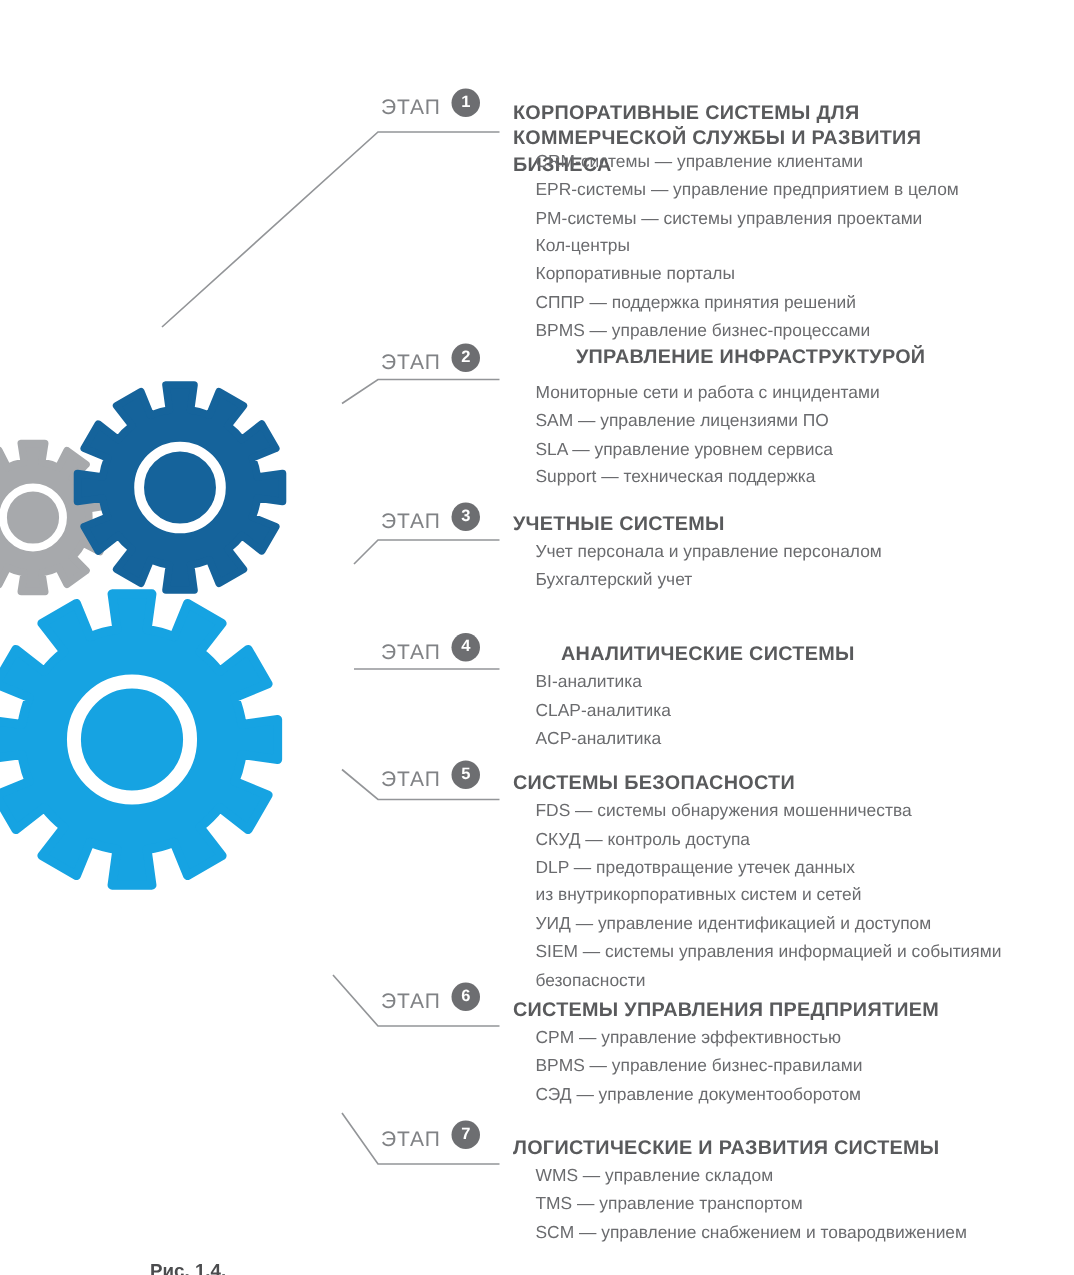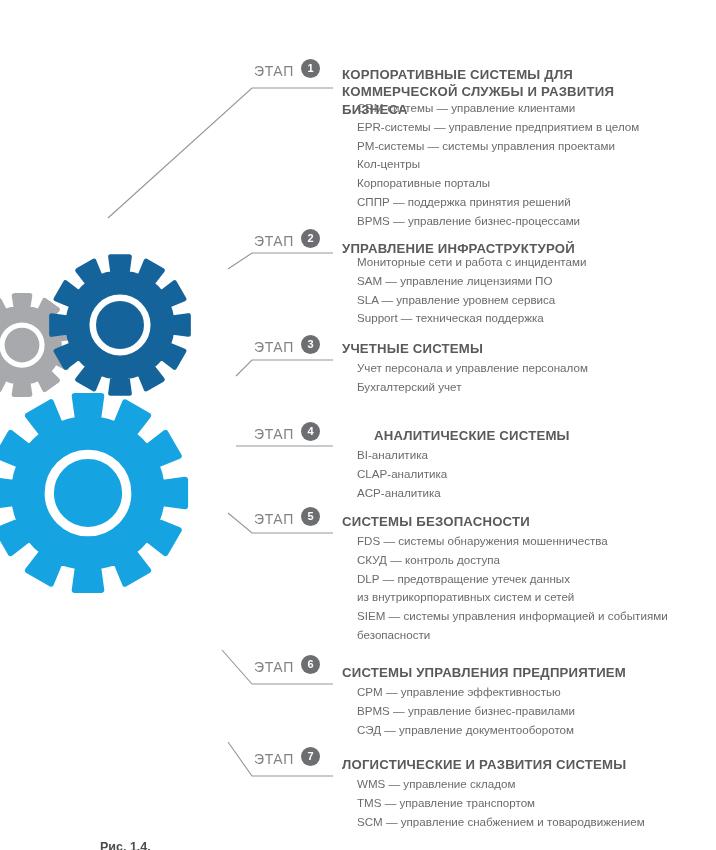--- a/index.html
+++ b/index.html
@@ -135,21 +135,21 @@
         <div>Кол-центры</div>
         <div>Корпоративные порталы</div>
         <div>СППР — поддержка принятия решений</div>
         <div>BPMS — управление бизнес-процессами</div>
       </div>
   </div>
 
   <div class="stage">
     <div class="stage-label" style="left: 254px; top: 233px;">ЭТАП</div>
     <div class="stage-badge" style="left: 301px; top: 229px;">2</div>
-    <div class="stage-title" style="top: 241px;">УПРАВЛЕНИЕ ИНФРАСТРУКТУРОЙ</div>
+    <div class="stage-title" style="top: 230px; margin-left: 42px;">УПРАВЛЕНИЕ ИНФРАСТРУКТУРОЙ</div>
     <div class="stage-items" style="top: 253px;">
         <div>Мониторные сети и работа с инцидентами</div>
         <div>SAM — управление лицензиями ПО</div>
         <div>SLA — управление уровнем сервиса</div>
         <div>Support — техническая поддержка</div>
       </div>
   </div>
 
   <div class="stage">
     <div class="stage-label" style="left: 254px; top: 339px;">ЭТАП</div>
@@ -174,20 +174,21 @@
 
   <div class="stage">
     <div class="stage-label" style="left: 254px; top: 511px;">ЭТАП</div>
     <div class="stage-badge" style="left: 301px; top: 507px;">5</div>
     <div class="stage-title" style="top: 514px;">СИСТЕМЫ БЕЗОПАСНОСТИ</div>
     <div class="stage-items" style="top: 532px;">
         <div>FDS — системы обнаружения мошенничества</div>
         <div>СКУД — контроль доступа</div>
         <div>DLP — предотвращение утечек данных</div>
         <div>из внутрикорпоративных систем и сетей</div>
+        <div>УИД — управление идентификацией и доступом</div>
         <div>SIEM — системы управления информацией и событиями</div>
         <div>безопасности</div>
       </div>
   </div>
 
   <div class="stage">
     <div class="stage-label" style="left: 254px; top: 659px;">ЭТАП</div>
     <div class="stage-badge" style="left: 301px; top: 655px;">6</div>
     <div class="stage-title" style="top: 665px;">СИСТЕМЫ УПРАВЛЕНИЯ ПРЕДПРИЯТИЕМ</div>
     <div class="stage-items" style="top: 683px;">

